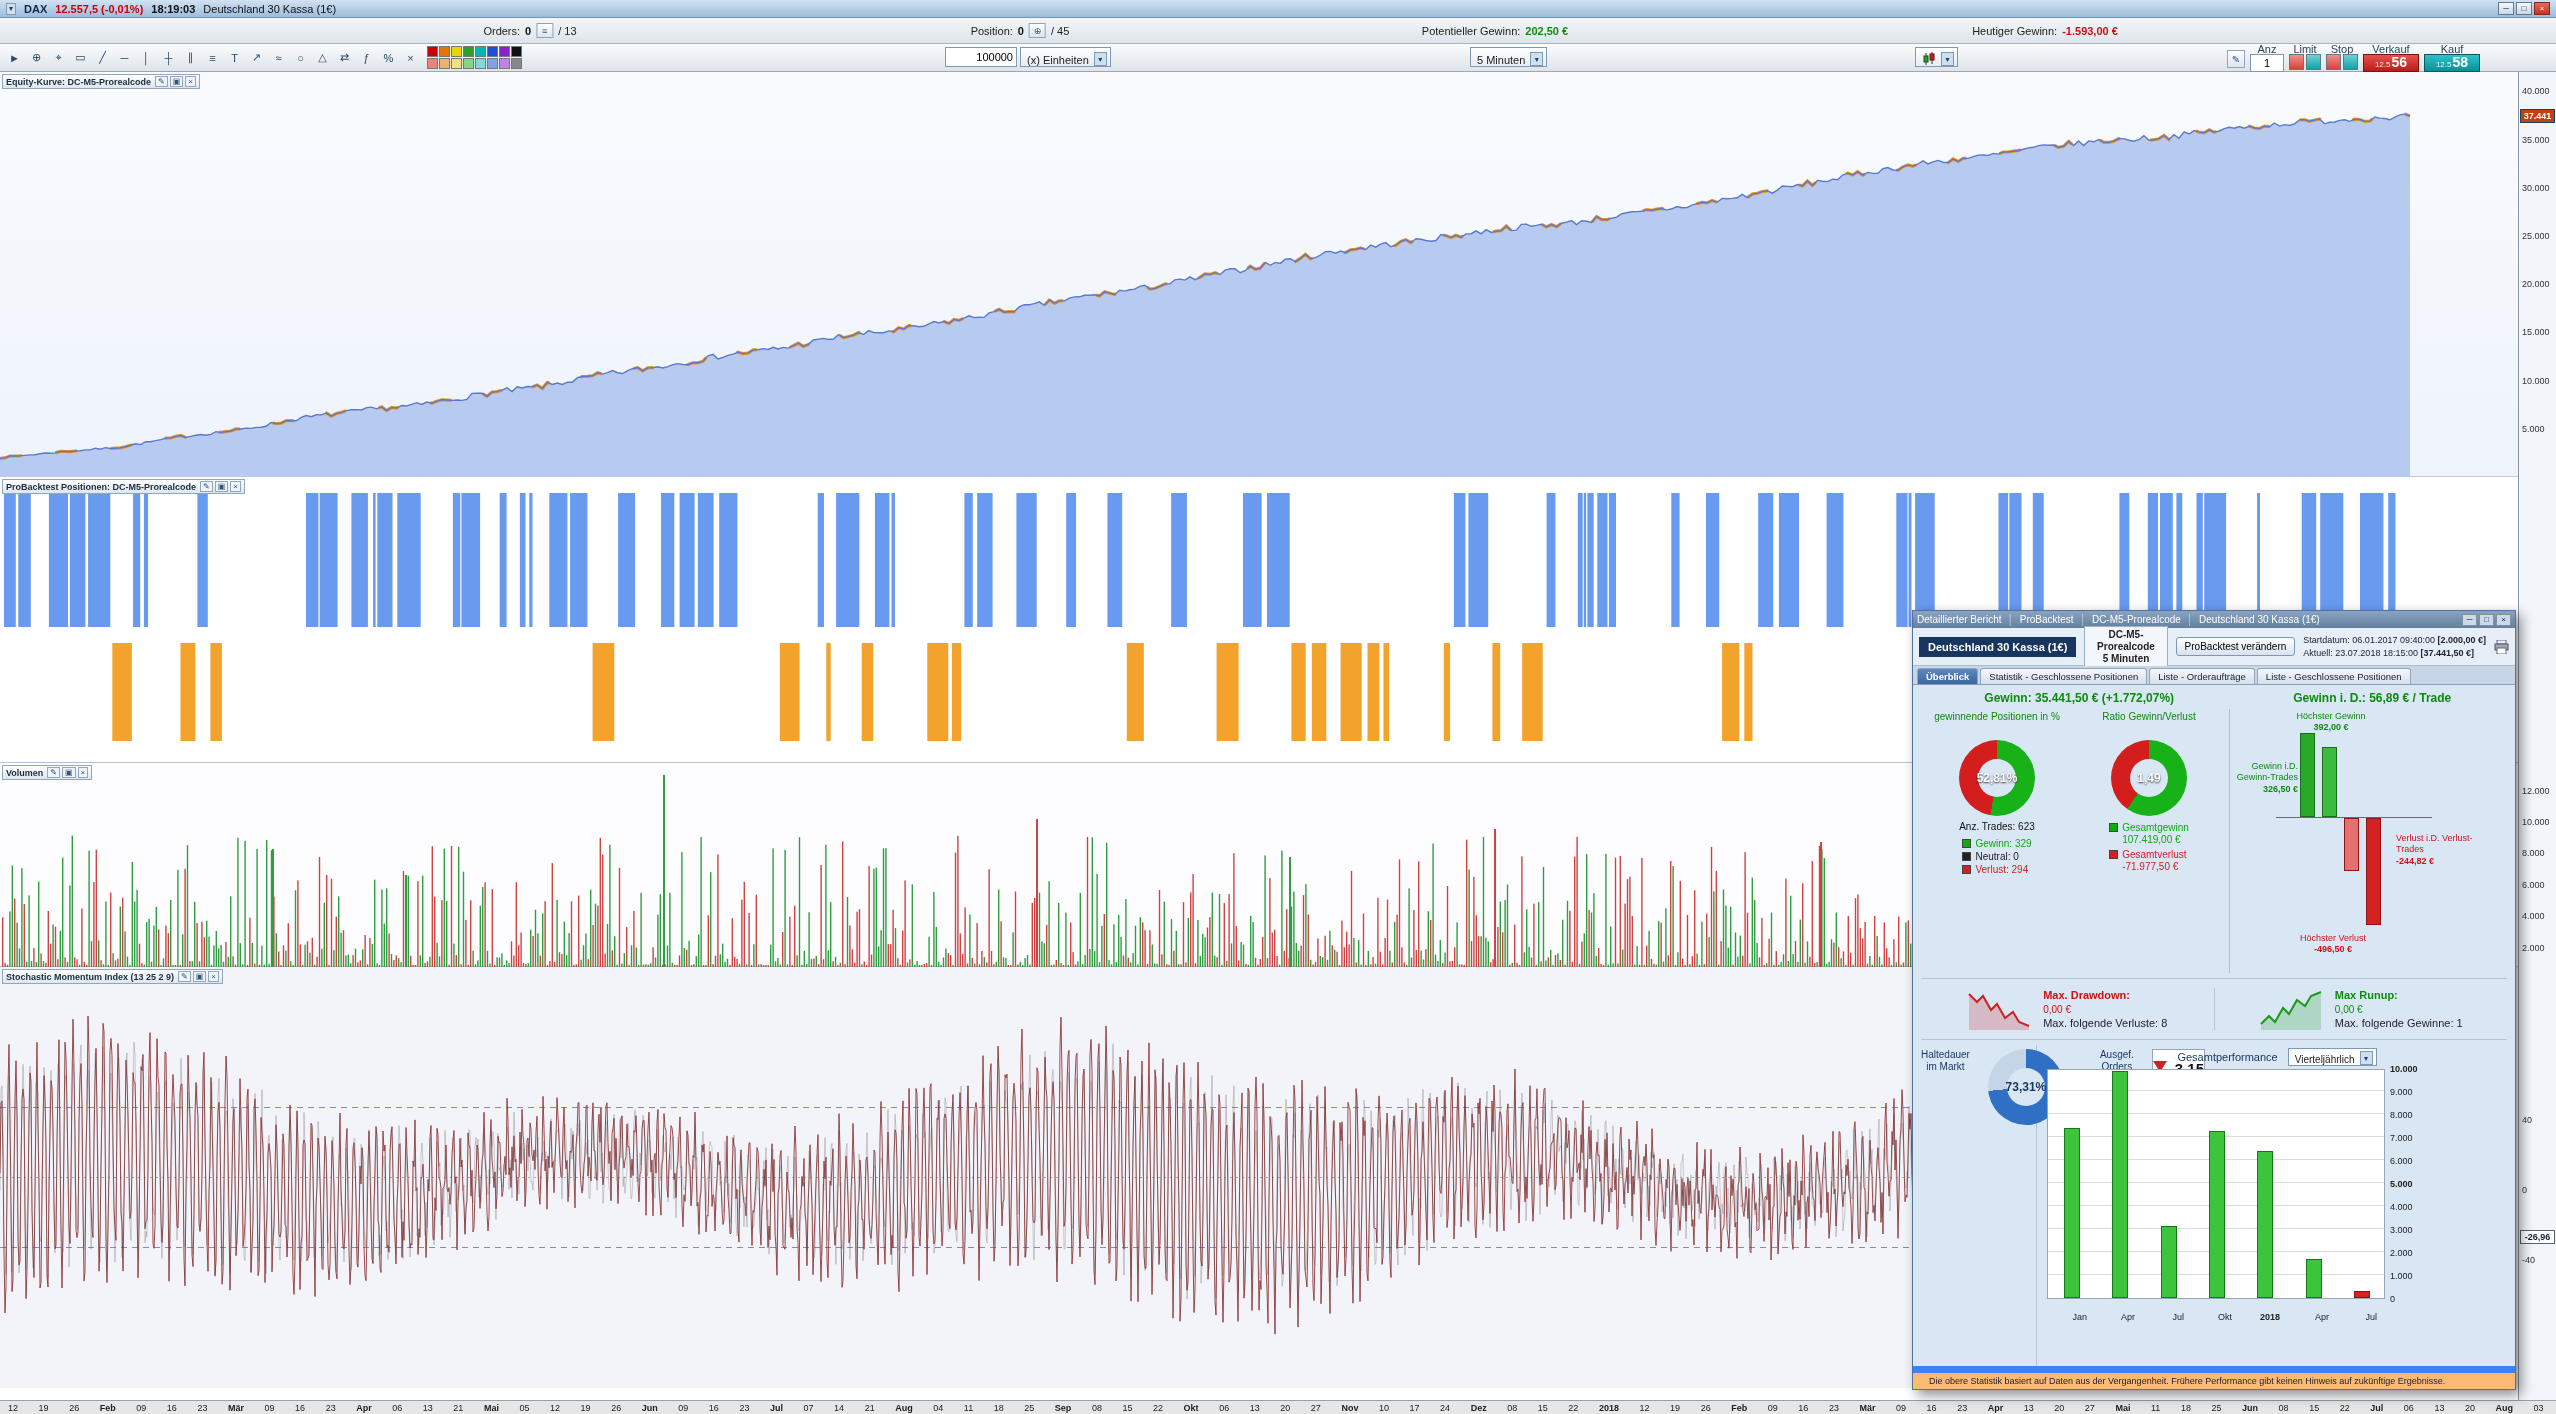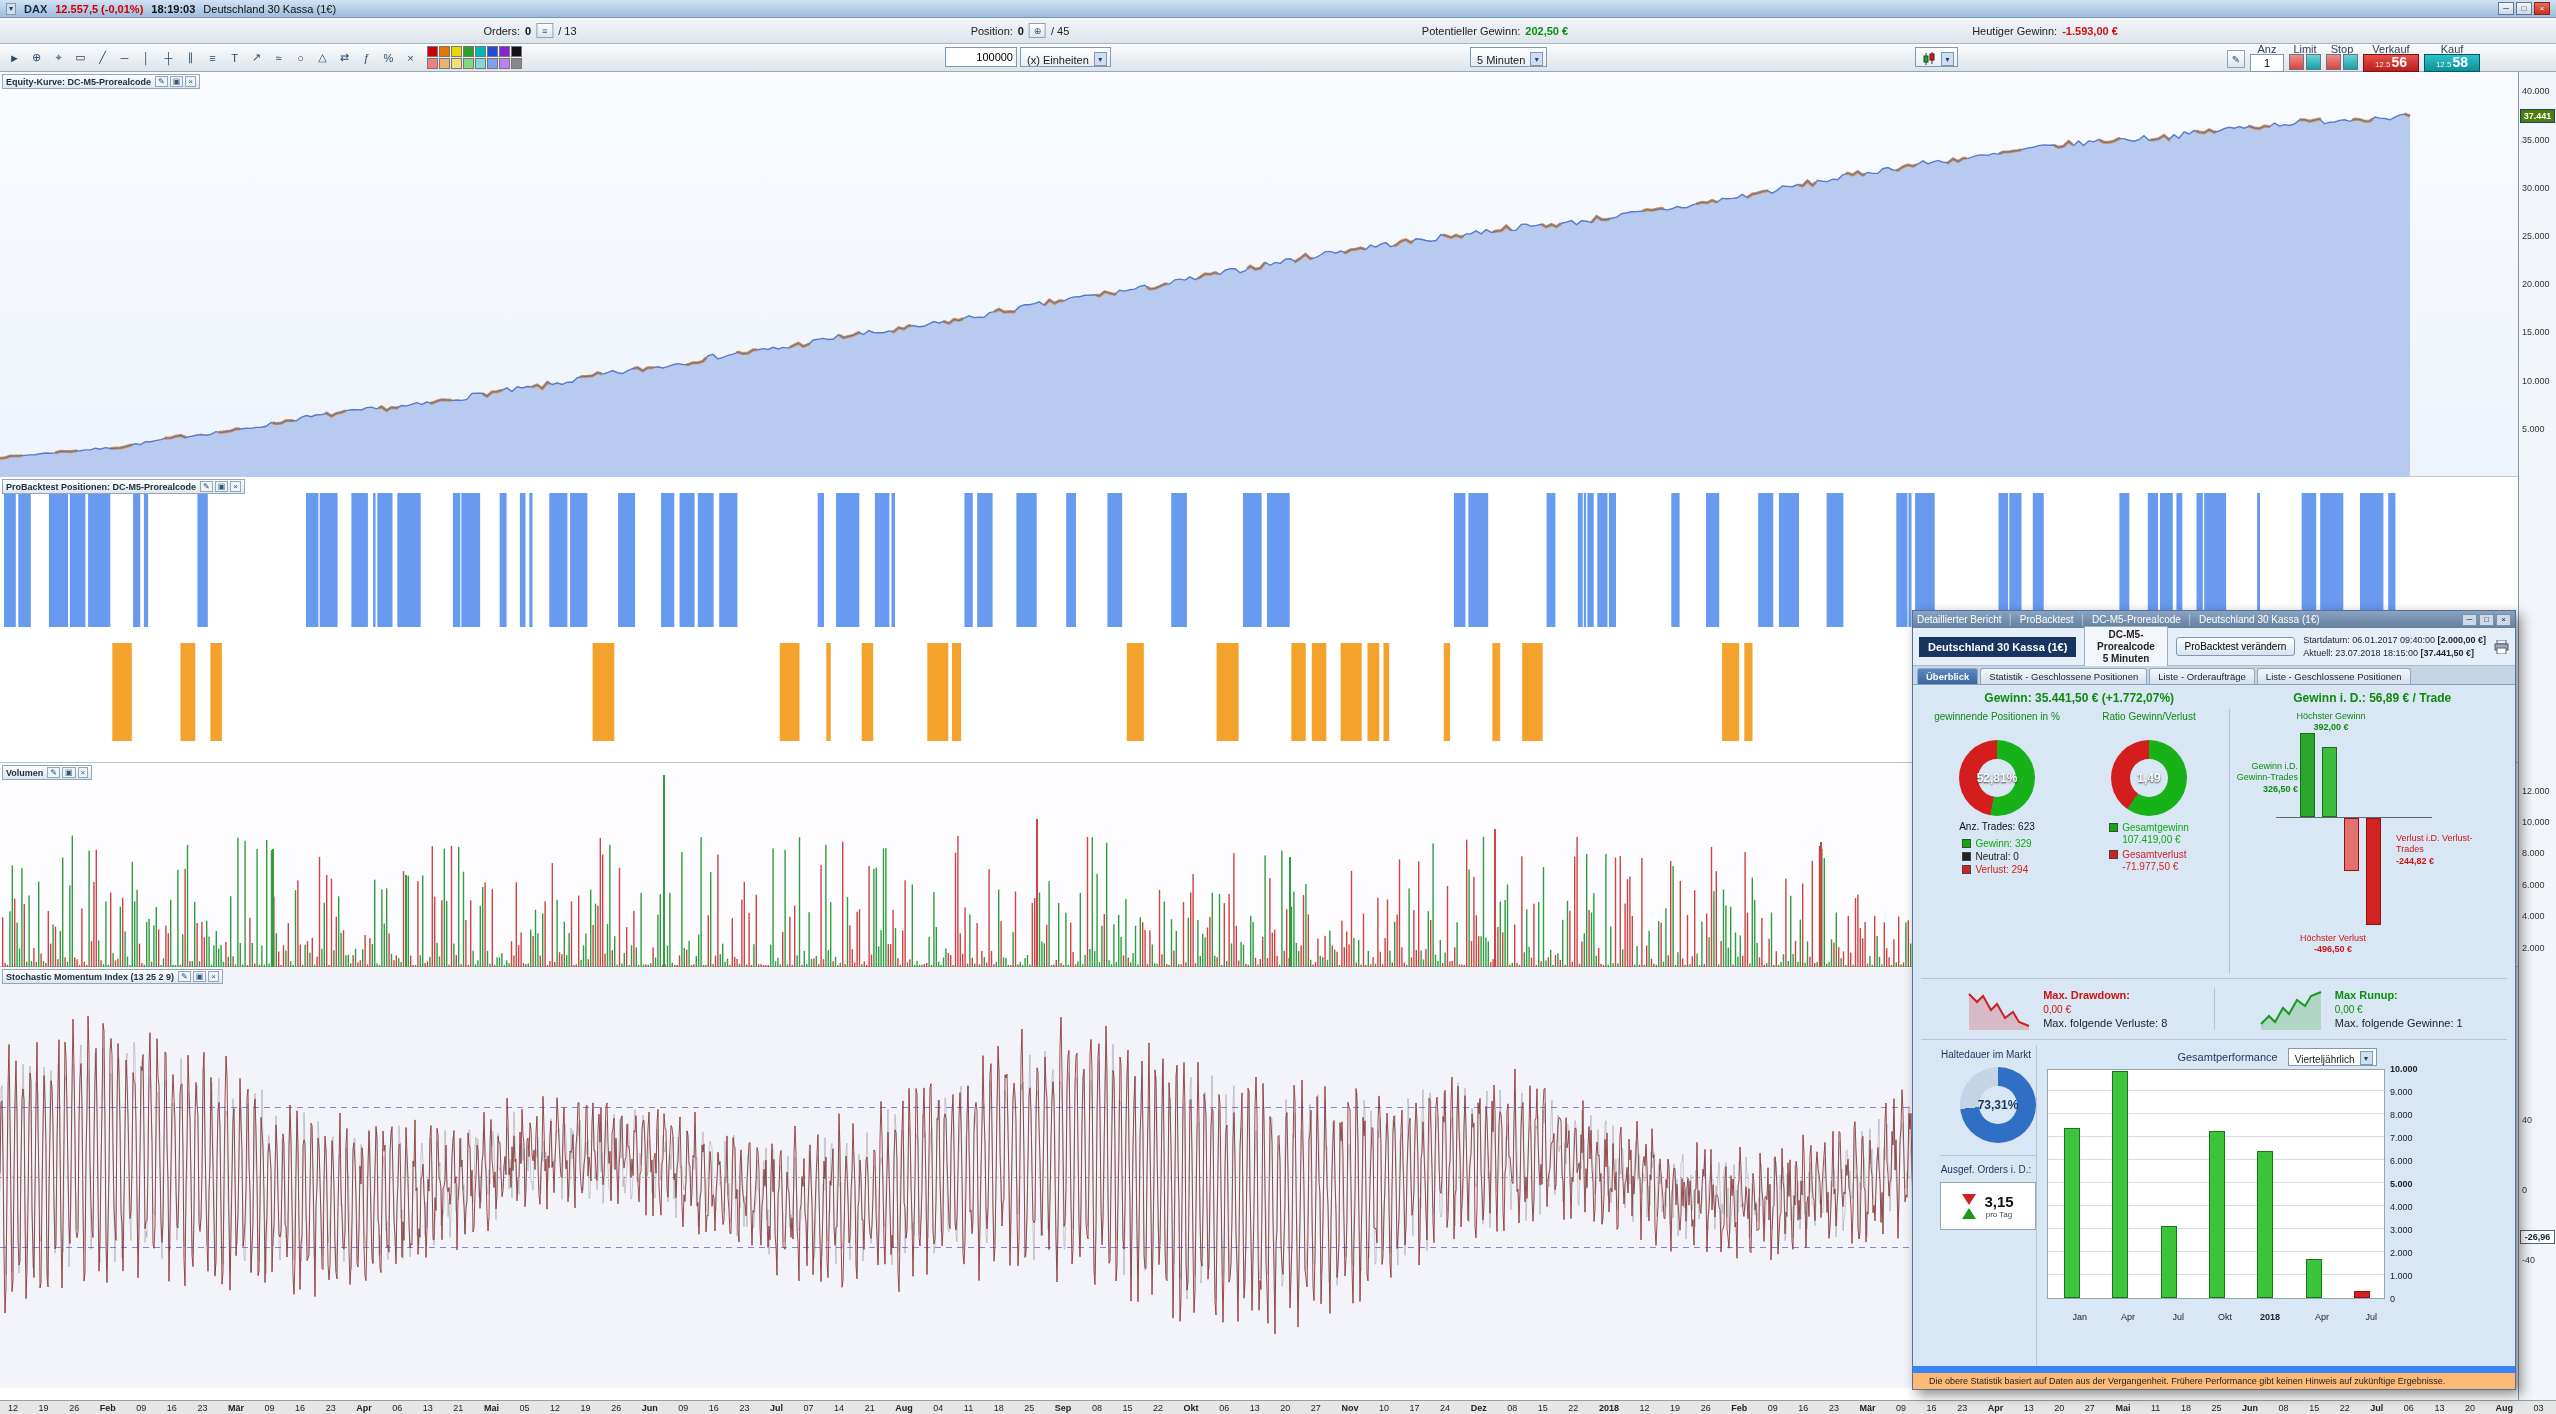--- a/index.html
+++ b/index.html
@@ -61,21 +61,21 @@
   .p-vol{position:relative;height:204px;background:#fdfdff;border-bottom:1px solid #b9c2cc}
   .p-smi{position:relative;height:421px;background:#f3f3fa}
   .charts svg{position:absolute;left:0;top:0}
   .chip{position:absolute;top:2px;left:2px;z-index:5;display:flex;align-items:center;gap:4px;background:linear-gradient(#fefefe,#dde6ee);border:1px solid #93a6ba;font-size:9px;font-weight:bold;color:#1c2c3c;padding:1px 3px}
   .chip-icons{display:inline-flex;gap:2px}
   .ci{font-weight:normal;font-size:8px;line-height:9px;border:1px solid #93a6ba;background:#edf3f9;color:#357;padding:0 2px;cursor:pointer}
 
   
   .axis{position:absolute;top:72px;right:0;width:38px;height:1328px;background:#f2f5f9;border-left:1px solid #8c98a4;font-size:9px;color:#333}
   .axis .tick{position:absolute;left:3px;line-height:10px}
-  .curbox{position:absolute;left:1px;width:35px;font-size:9px;text-align:center;padding:1px 0;background:#4d7c0f;color:#fff;border:1px solid #1d3f6e;font-weight:bold;z-index:2}
+  .curbox{position:absolute;left:1px;width:35px;font-size:9px;text-align:center;padding:1px 0;background:#c2410c;color:#fff;border:1px solid #1d3f6e;font-weight:bold;z-index:2}
   .curbox.smi{background:#fff;color:#123;border-color:#566}
 
   
   .dates{position:absolute;left:0;bottom:0;width:2556px;height:14px;background:#e6e6e6;border-top:1px solid #98a0a8;display:flex;align-items:center;justify-content:space-between;padding:0 12px 0 8px;font-size:9px;color:#222}
 
   
   .dialog{position:absolute;left:1912px;top:610px;width:604px;height:780px;background:#d9e6f4;border:1px solid #52719b;box-shadow:5px 5px 12px rgba(0,0,0,.45);display:flex;flex-direction:column;font-size:11px;z-index:20}
   .dlg-title{height:17px;background:linear-gradient(#8aa3c2,#63809f);color:#fff;display:flex;align-items:center;gap:6px;padding:0 4px;font-size:10px}
   .dlg-title .sep{opacity:.55}
   .dlg-controls{margin-left:auto;display:flex;gap:2px}
@@ -121,21 +121,21 @@
   .ex-right{left:166px;top:124px;width:104px;text-align:left}
   .ex-bottom{left:28px;top:224px;width:150px}
   .gtx{color:#0e8a0e}.rtx{color:#cc1414}.bb{font-weight:bold}
   .sec2{display:flex;border-top:1px solid #b4c4d6;border-bottom:1px solid #b4c4d6;padding:9px 0;margin-top:5px}
   .dd-half{flex:1;display:flex;align-items:center;justify-content:center;gap:12px}
   .dd-half.first{border-right:1px solid #b4c4d6}
   .dd-txt{font-size:10px;line-height:1.3}
   .dd-txt .big{font-size:11px;font-weight:bold}
   .dd-txt .small{font-size:11px;color:#223}
   .sec3{display:flex;margin-top:5px;flex:1}
-  .s3-left{width:116px;border-right:1px solid #b4c4d6;display:flex;flex-direction:column;align-items:flex-end;gap:6px;padding-top:4px}
+  .s3-left{width:116px;border-right:1px solid #b4c4d6;display:flex;flex-direction:row;align-items:flex-start;gap:18px;padding-top:4px}
   .s3-title{font-size:10px;color:#17355e;text-align:center;width:100px;line-height:1.2}
   .s3-div{width:96px;border-top:1px solid #b4c4d6;margin:6px 0 2px}
   .ord-box{width:96px;height:48px;background:#fff;border:1px solid #97a6b6;display:flex;align-items:center;justify-content:center;gap:8px}
   .arrs{display:flex;flex-direction:column;gap:3px}
   .arr-down{width:0;height:0;border-left:7px solid transparent;border-right:7px solid transparent;border-top:11px solid #cc2222}
   .arr-up{width:0;height:0;border-left:7px solid transparent;border-right:7px solid transparent;border-bottom:11px solid #1a9a1a}
   .ord-num{display:flex;flex-direction:column;align-items:center}
   .b15{font-size:15px;font-weight:bold;color:#111}
   .tiny{font-size:8px;color:#445}
   .s3-right{flex:1;display:flex;flex-direction:column;padding:0 0 0 10px}

